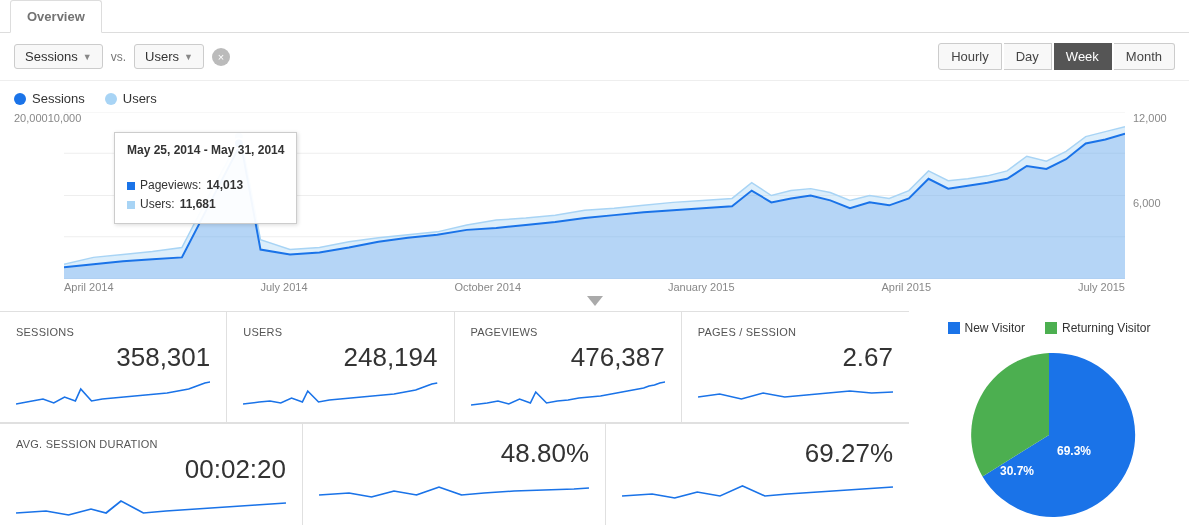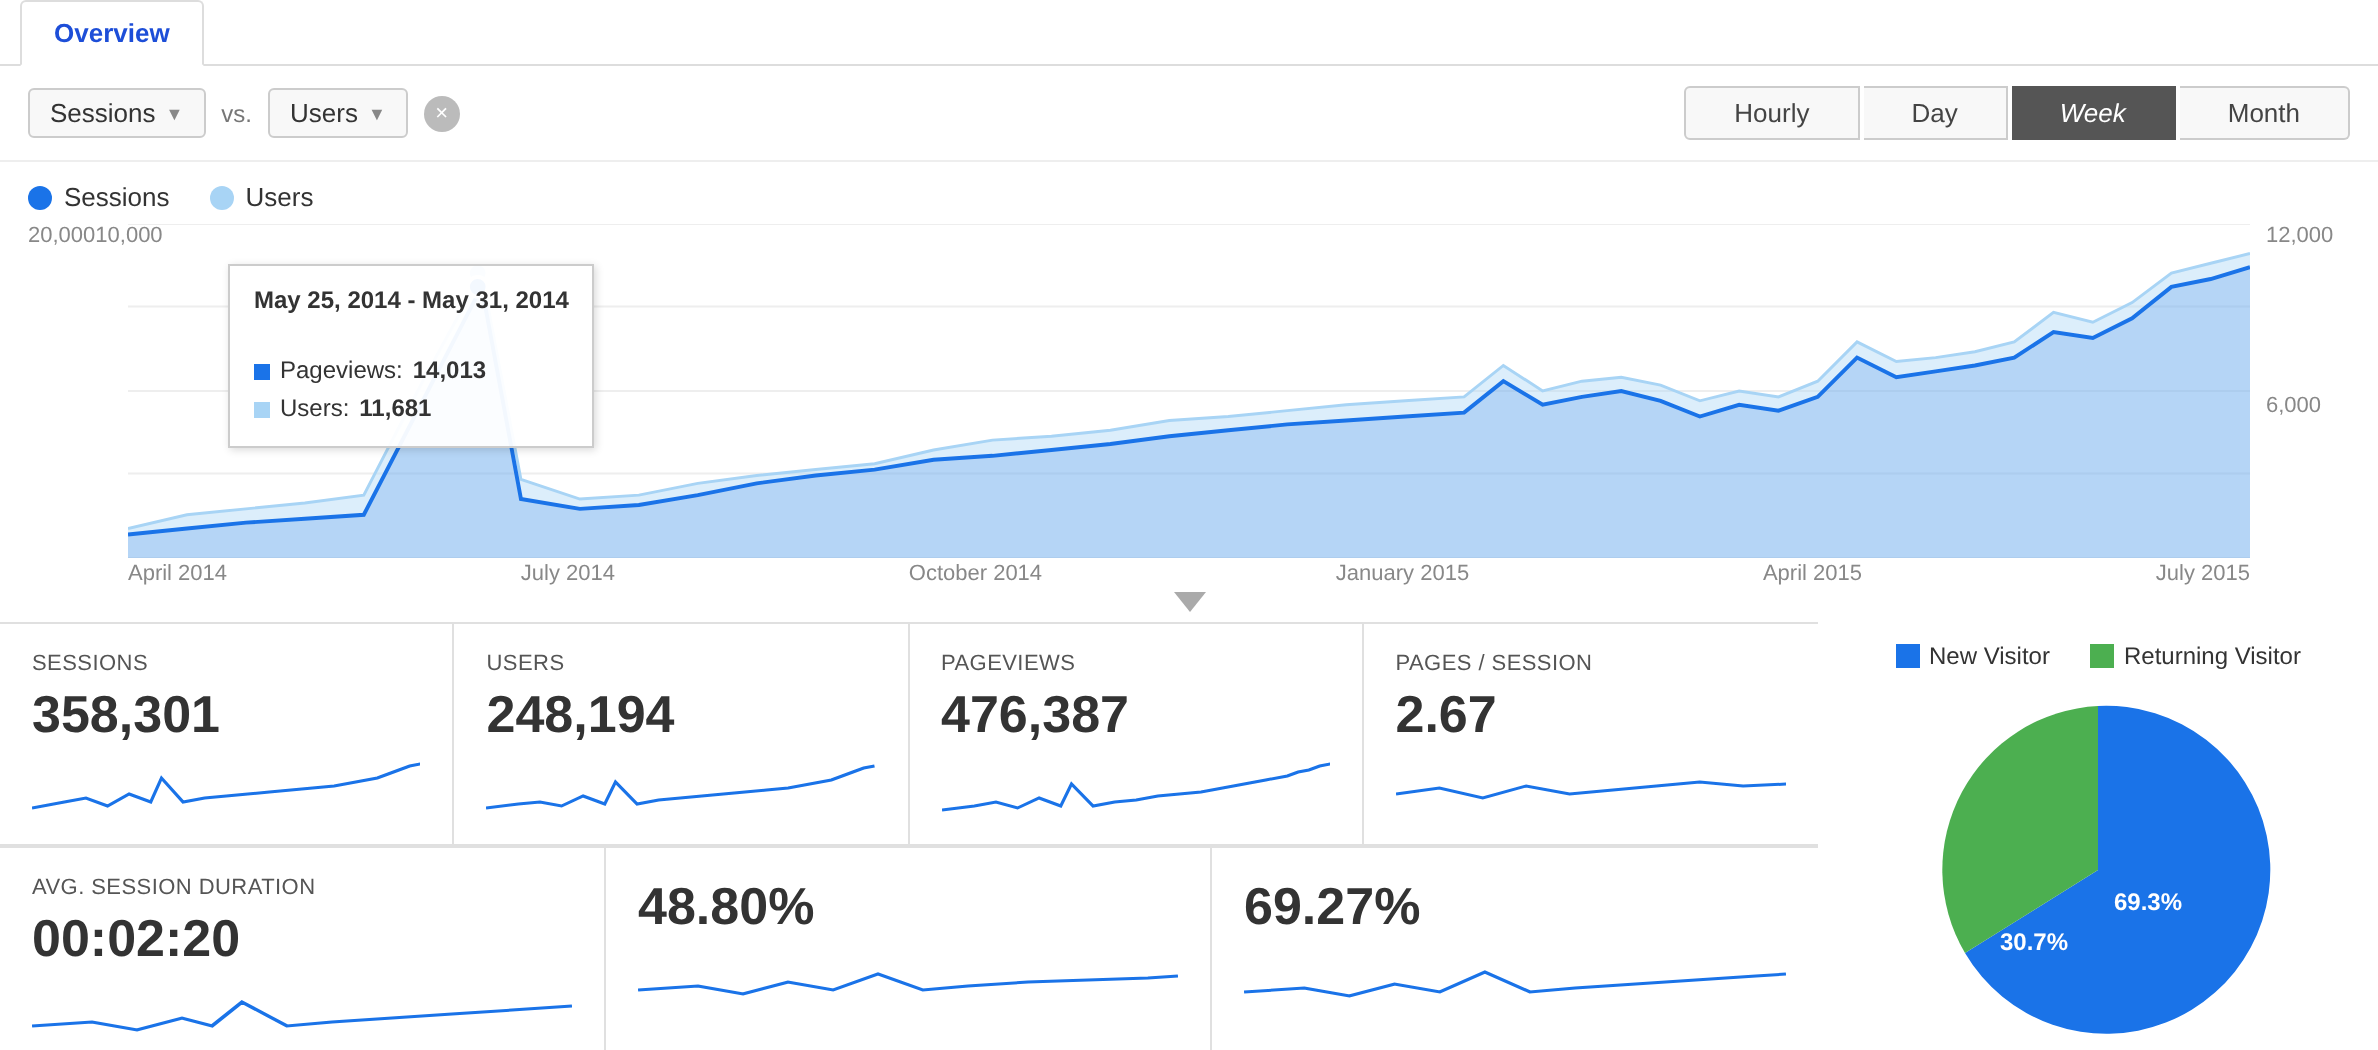--- a/index.html
+++ b/index.html
@@ -16,21 +16,21 @@
       cursor: pointer;
       border: 1px solid #ddd;
       border-bottom: none;
       background: #f5f5f5;
       color: #555;
       border-radius: 3px 3px 0 0;
       margin-bottom: -1px;
     }
     .tab.active {
       background: #fff;
-      color: #1d4ed8;
+      color: #737373;
       font-weight: bold;
       border-bottom: 1px solid #fff;
     }
 
     .toolbar {
       display: flex;
       align-items: center;
       justify-content: space-between;
       padding: 10px 14px;
       border-bottom: 1px solid #eee;
@@ -61,35 +61,34 @@
       width: 18px; height: 18px;
       border-radius: 50%;
       background: #bbb;
       color: #fff;
       font-size: 11px;
       cursor: pointer;
       border: none;
     }
 
     .time-btn {
-      padding: 5px 24px;
+      padding: 5px 12px;
       border: 1px solid #ccc;
       background: #f8f8f8;
       cursor: pointer;
       font-size: 13px;
       color: #444;
     }
     .time-btn:first-child { border-radius: 3px 0 0 3px; }
     .time-btn:last-child { border-radius: 0 3px 3px 0; }
     .time-btn + .time-btn { border-left: none; }
     .time-btn.active {
       background: #555;
       color: #fff;
       border-color: #555;
-      font-style: italic;
     }
 
     .chart-area {
       padding: 10px 14px 0;
       position: relative;
     }
     .legend {
       display: flex;
       align-items: center;
       gap: 20px;
@@ -144,22 +143,23 @@
     .metric-label {
       font-size: 11px;
       color: #555;
       margin-bottom: 4px;
       text-transform: uppercase;
       letter-spacing: 0.02em;
     }
     .metric-value {
       font-size: 26px;
       color: #333;
-      font-weight: 700;
+      font-weight: 400;
       margin-bottom: 6px;
+      text-align: right;
     }
     .metric-sparkline { height: 30px; width: 100%; }
 
     .main-content {
       display: flex;
     }
     .left-panel { flex: 1; }
     .right-panel {
       width: 280px;
       padding: 10px;

